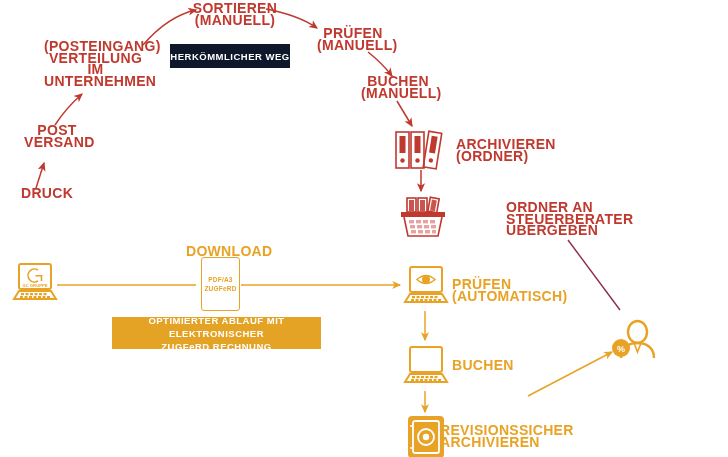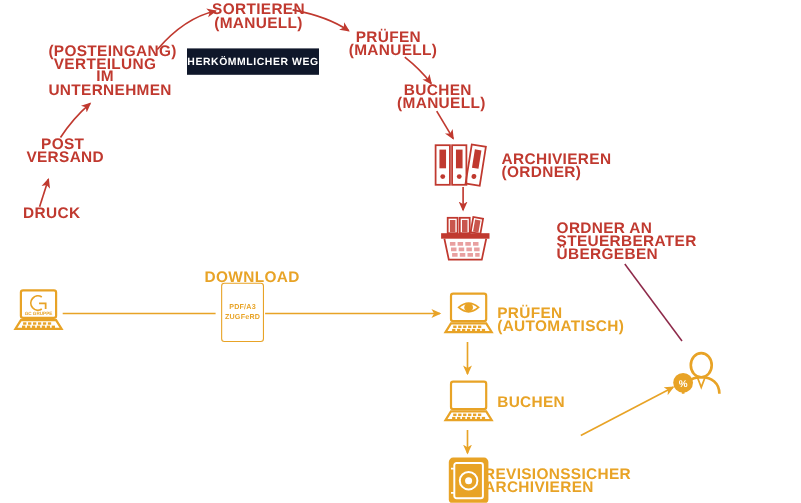--- a/index.html
+++ b/index.html
@@ -186,20 +186,22 @@
 
   <div class="lbl orange" style="left:452px;top:279px;width:94px;">PRÜFEN
 (AUTOMATISCH)</div>
 
   <div class="lbl orange" style="left:452px;top:360px;width:80px;">BUCHEN</div>
 
   <div class="lbl orange" style="left:440px;top:425px;width:92px;">REVISIONSSICHER
 ARCHIVIEREN</div>
 
 
+  <div class="banner orange" style="left:112px;top:317px;width:209px;height:32px;">OPTIMIERTER ABLAUF MIT ELEKTRONISCHER
+ZUGFeRD RECHNUNG</div>
 
   <svg class="icon" style="left:10px;top:262px;" width="50" height="45" viewBox="0 0 50 45">
     <rect x="9" y="2" width="32" height="25" rx="2" fill="none" stroke="#e8a326" stroke-width="2"></rect>
     <g fill="none" stroke="#e8a326" stroke-width="1.6">
       <path d="M28,8 a6.5,6.5 0 1,0 0,11"></path>
       <path d="M25.5,13.8 L31.5,13.8 L31.5,19"></path>
     </g>
     <text x="25" y="24.5" font-size="4.2" font-family="Liberation Sans, sans-serif" font-weight="bold" fill="#e8a326" text-anchor="middle">GC GRUPPE</text>
     <path d="M4,37 L46,37 L41,29 L9,29 Z" fill="none" stroke="#e8a326" stroke-width="2"></path>
     <g fill="#e8a326">

